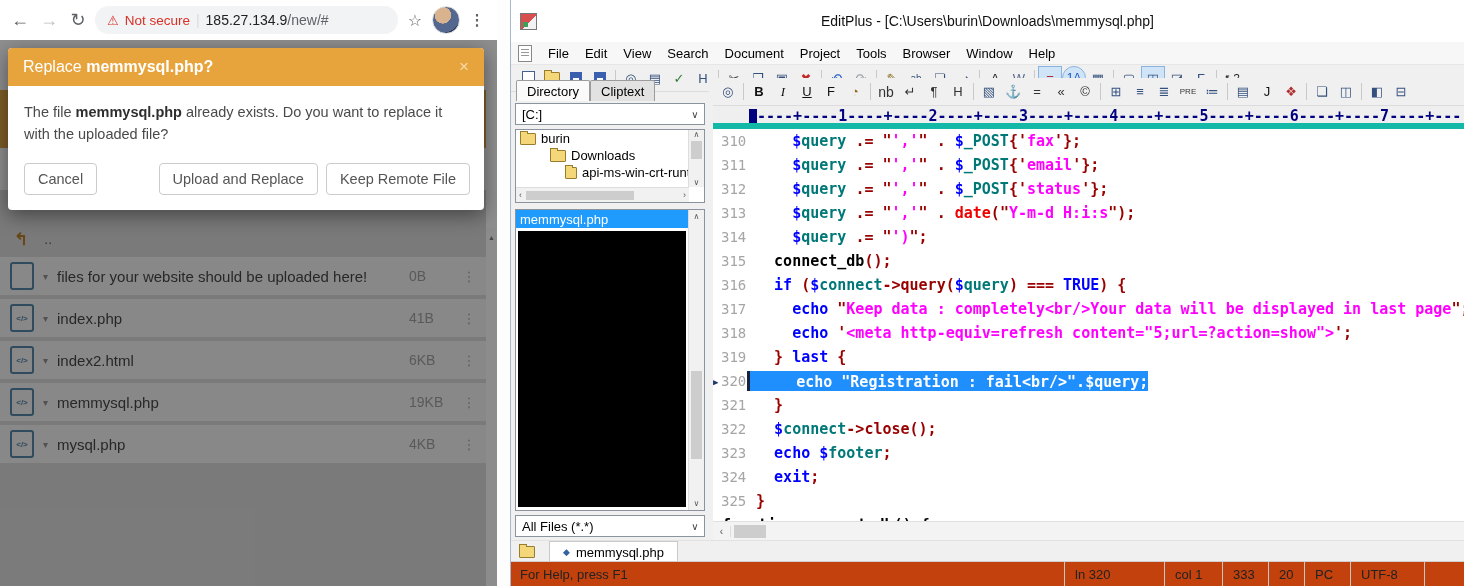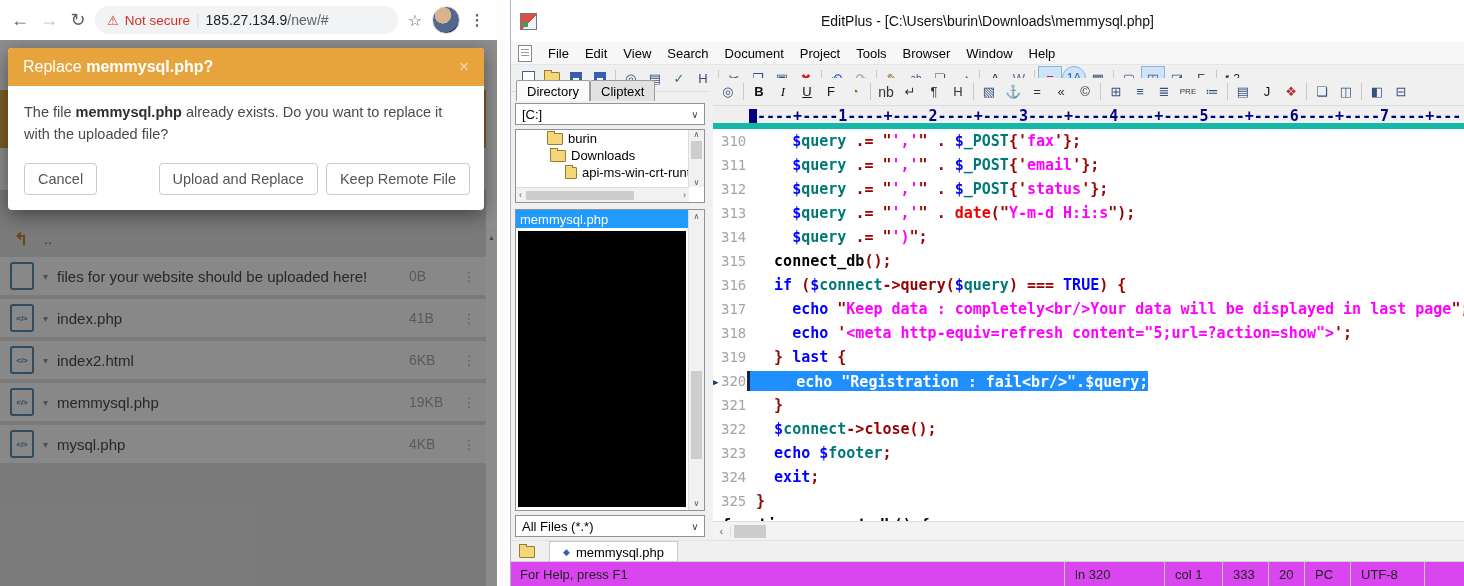--- a/index.html
+++ b/index.html
@@ -128,21 +128,21 @@
   .caret{display:inline-block;width:3px;height:20px;background:#17233f;vertical-align:-4px;margin-right:1px}
   .codehscroll{height:18px;background:#f3f3f3;border-top:1px solid #e0e0e0;display:flex;align-items:center}
   .hs-arrow{width:17px;text-align:center;color:#555;font-size:10px;border-right:1px solid #ddd;cursor:pointer}
   .hs-thumb{width:32px;height:13px;background:#cdcdcd;margin-left:3px;cursor:pointer}
 
   .tabbar{position:absolute;left:0;right:0;top:540px;height:22px;background:#f0f0f0;display:flex;
           align-items:center;padding-left:8px;gap:14px;border-top:1px solid #e2e2e2}
   .doctab{background:#fff;border:1px solid #c9c9c9;height:20px;display:flex;align-items:center;gap:6px;
           padding:0 13px;font-size:13px;cursor:pointer}
   .dm{color:#35639f;font-size:9px}
-  .statusbar{position:absolute;left:0;right:0;bottom:0;height:24px;background:#d946ef;border-top:1px solid #cfcfcf;
+  .statusbar{position:absolute;left:0;right:0;bottom:0;height:24px;background:#c2410c;border-top:1px solid #cfcfcf;
              display:flex;align-items:center;font-size:13px;color:#222}
   .sb-help{flex:1;padding-left:9px}
   .sb-cell{border-left:1px solid #c6c6c6;height:100%;display:flex;align-items:center;padding-left:10px;box-sizing:border-box}
 </style>
 </head>
 <body>
 
 <section class="browser">
   <div class="chrome">
     <span class="navic">←</span>
@@ -303,21 +303,21 @@
       <div class="paneltabs">
         <span class="ptab active">Directory</span>
         <span class="ptab">Cliptext</span>
       </div>
       <div class="drivebox">
         <span>[C:]</span>
         <span class="chev">∨</span>
       </div>
       <div class="treebox">
         <div id="tree-rows">
-            <div class="trow" style="padding-left: 31px;">
+            <div class="trow" style="padding-left: 4px;">
               <span class="mi-folder"></span>
               <span>burin</span>
             </div>
             <div class="trow" style="padding-left: 34px;">
               <span class="mi-folder"></span>
               <span>Downloads</span>
             </div>
             <div class="trow" style="padding-left: 49px;">
               <span class="mi-folder"></span>
               <span>api-ms-win-crt-runtim</span>

